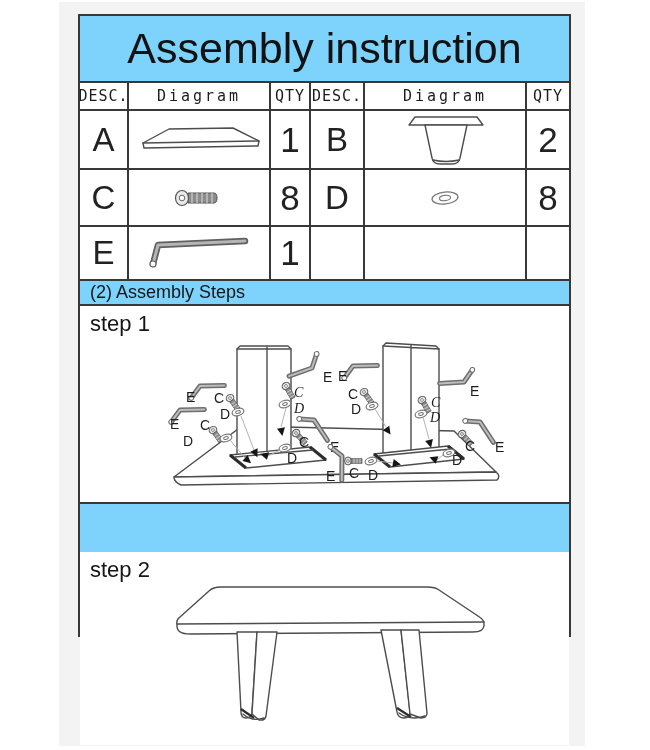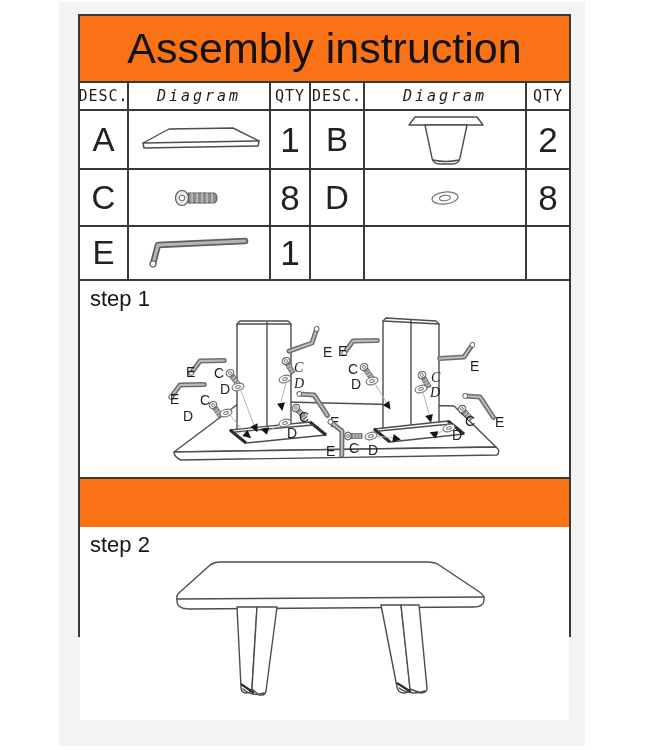--- a/index.html
+++ b/index.html
@@ -3,21 +3,21 @@
 <meta charset="utf-8">
 <style>
   html,body{margin:0;padding:0;}
   body{
     width:650px;height:750px;position:relative;background:#ffffff;
     font-family:"Liberation Sans", sans-serif;color:#1a1a1a;overflow:hidden;
   }
   .page-bg{position:absolute;left:59px;top:2px;width:526px;height:744px;background:#f3f3f3;}
   .doc{
     position:absolute;left:78px;top:14px;width:493px;height:623px;
-    background:#f97316;border:2px solid #383838;box-sizing:border-box;
+    background:#7dd3fc;border:2px solid #383838;box-sizing:border-box;
   }
   .title-box{
     height:67px;border-bottom:2px solid #383838;box-sizing:border-box;
     display:flex;align-items:center;justify-content:center;
     font-size:43px;color:#121212;white-space:nowrap;
   }
   .band{
     box-sizing:border-box;border-bottom:2px solid #383838;
     display:flex;align-items:center;padding-left:10px;font-size:19px;color:#161616;
   }
@@ -27,21 +27,21 @@
     display:grid;
     grid-template-columns:49px 142px 40px 54px 162px 42px;
     grid-template-rows:28px 59px 57px 54px;
   }
   .cell{
     box-sizing:border-box;border-right:2px solid #383838;border-bottom:2px solid #383838;
     display:flex;align-items:center;justify-content:center;overflow:hidden;background:#fff;
   }
   .cell.lastcol{border-right:none;}
   .hdr{font-family:"DejaVu Sans Mono", monospace;font-size:15px;letter-spacing:1px;color:#1c1c1c;}
-  .hdr.sp{letter-spacing:3px;font-style:italic;}
+  .hdr.sp{letter-spacing:3px;}
   .desc-letter{font-size:33px;color:#222;}
   .qty-num{font-size:35px;color:#222;}
   .stepbox{position:relative;box-sizing:border-box;background:#fff;}
   .stepbox.s1{height:198px;border-bottom:2px solid #383838;}
   .stepbox.s2{height:193px;margin-top:48px;}
   .step-label{position:absolute;left:10px;top:5px;font-size:22px;color:#161616;z-index:2;}
   svg{display:block;}
   .stepsvg{position:absolute;left:0;top:0;}
   .ln{fill:none;stroke:#4d4d4d;stroke-width:1.4;stroke-linejoin:round;stroke-linecap:round;}
   .lnw{fill:#ffffff;stroke:#4d4d4d;stroke-width:1.4;stroke-linejoin:round;stroke-linecap:round;}
@@ -114,20 +114,21 @@
         <path d="M10,29 L15,10 L102,6" fill="none" stroke="#b5b5b5" stroke-width="3" stroke-linecap="round" stroke-linejoin="round"></path>
         <circle cx="10" cy="29" r="3" fill="#ffffff" stroke="#5f5f5f" stroke-width="1.2"></circle>
       </svg>
     </div>
     <div class="cell qty-num">1</div>
     <div class="cell desc-letter"></div>
     <div class="cell"></div>
     <div class="cell qty-num lastcol"></div>
   </div>
 
+  <div class="band steps-band">(2) Assembly Steps</div>
 
   <div class="stepbox s1">
     <div class="step-label">step 1</div>
     <svg class="stepsvg" width="489" height="196" viewBox="0 0 489 196">
       <defs>
         <g id="ak">
           <path d="M-7,13 L0,0 L24,-4" fill="none" stroke="#6e6e6e" stroke-width="5" stroke-linecap="round" stroke-linejoin="round"></path>
           <path d="M-7,13 L0,0 L24,-4" fill="none" stroke="#bdbdbd" stroke-width="2" stroke-linecap="round" stroke-linejoin="round"></path>
           <circle cx="-7" cy="13" r="2.4" fill="#fff" stroke="#6e6e6e" stroke-width="1"></circle>
         </g>

